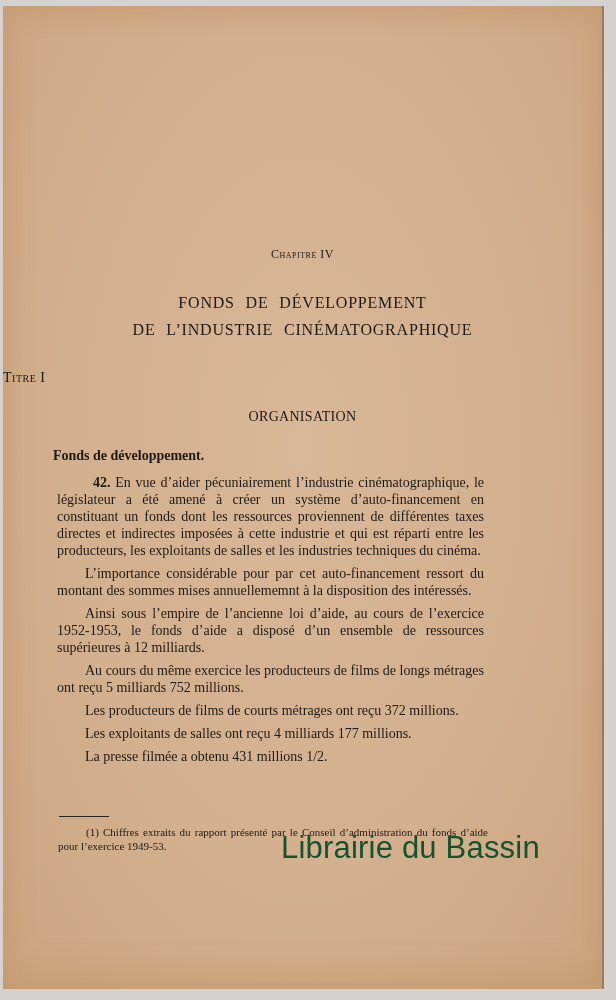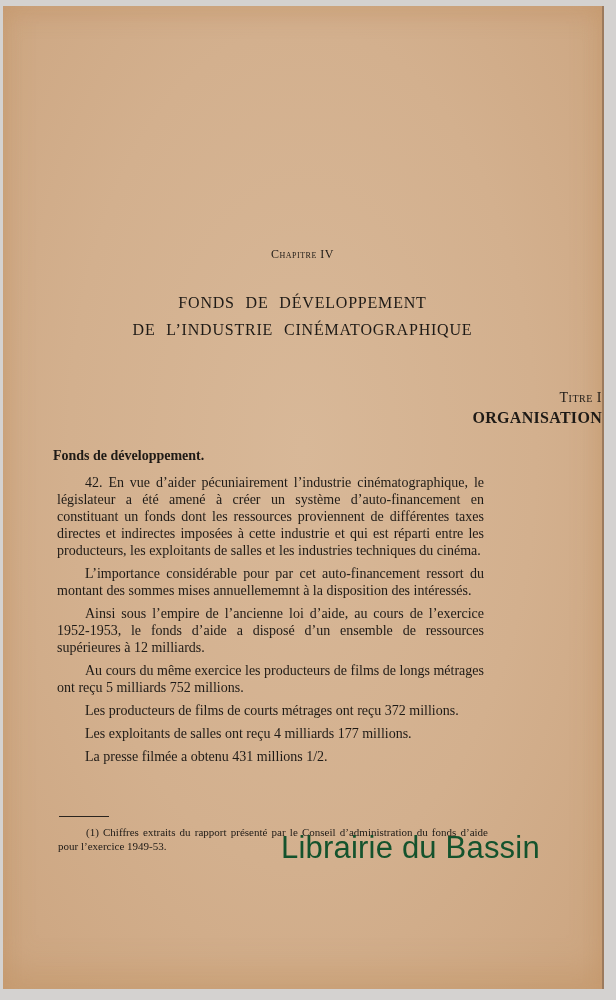--- a/index.html
+++ b/index.html
@@ -22,37 +22,37 @@
       position: absolute; left: 0; width: 100%; top: 241px;
       text-align: center; font-size: 12px; letter-spacing: 0.5px;
       font-variant: small-caps;
     }
     .chapter-title {
       position: absolute; left: 0; width: 100%; top: 283px;
       text-align: center; font-size: 16px; line-height: 27px; letter-spacing: 0.8px;
       word-spacing: 6px;
     }
     .titre-label {
-      position: absolute; left: 0; width: 100%; top: 384px;
-      text-align: right; font-size: 14px; font-variant: small-caps; letter-spacing: 0.5px;
+      position: absolute; left: 0; width: 100%; top: 364px;
+      text-align: left; font-size: 14px; font-variant: small-caps; letter-spacing: 0.5px;
     }
     .section-title {
       position: absolute; left: 0; width: 100%; top: 403px;
-      text-align: right; font-size: 16px; font-weight: bold; letter-spacing: 0.3px;
+      text-align: center; font-size: 14px; font-weight: normal; letter-spacing: 0.3px;
     }
     .subsection {
       position: absolute; left: 50px; top: 442px;
       font-size: 14px; font-weight: bold; text-align: center;
     }
     .body-text {
       position: absolute; left: 54px; top: 468px; width: 427px;
       font-size: 14px; line-height: 17px; text-align: justify;
     }
     .body-text p { margin: 0 0 6px 0; text-indent: 28px; }
-    .body-text .num { font-weight: normal; }
+    .body-text .num { font-weight: bold; margin-left: 8px; }
     .fn-rule {
       position: absolute; left: 56px; top: 810px; width: 50px; height: 1px;
       background: #2a241e;
     }
     .footnote {
       position: absolute; left: 55px; top: 819px; width: 430px;
       font-size: 11px; line-height: 14px; text-align: justify;
     }
     .footnote span.ind { display: inline-block; width: 28px; }
     .watermark {

